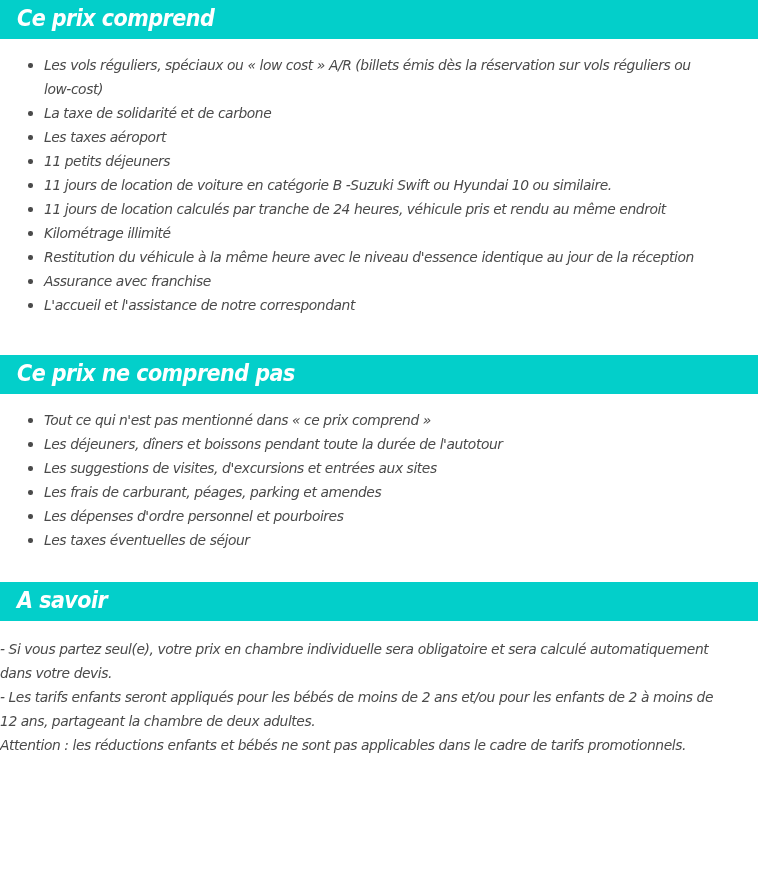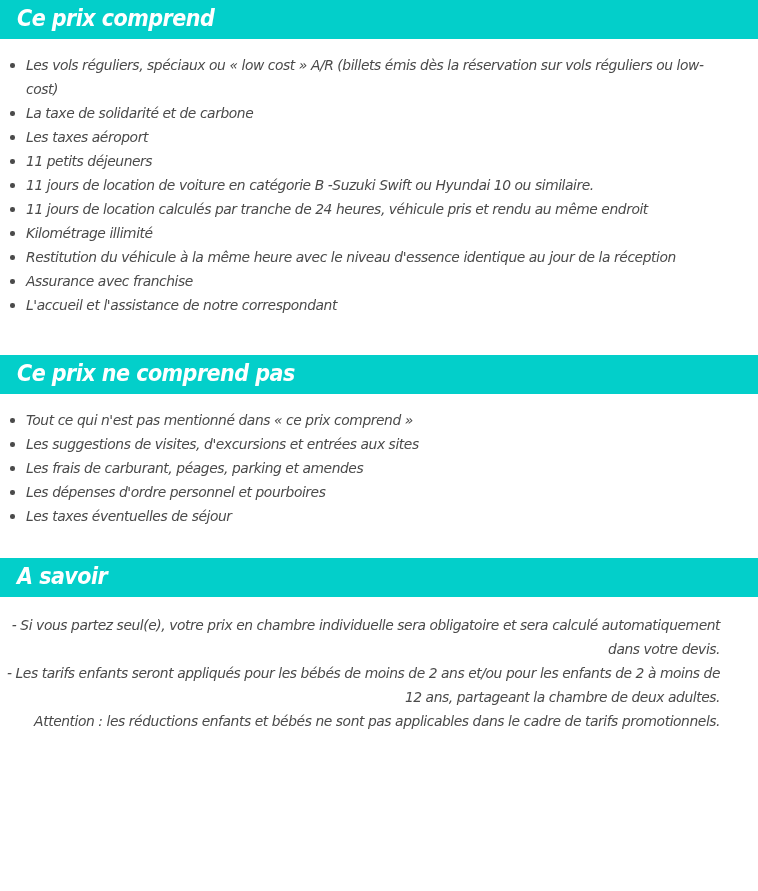--- a/index.html
+++ b/index.html
@@ -41,21 +41,21 @@
     display: inline-block;
     white-space: nowrap;
   }
 
   
   .section-body {
     padding: 14px 12px 0 0;
   }
   ul.bullet-list {
     margin: 0;
-    padding: 0 0 0 26px;
+    padding: 0 0 0 44px;
     list-style: none;
   }
   ul.bullet-list li {
     position: relative;
     color: #4a4a4a;
     font-family: "DejaVu Sans", sans-serif;
     font-style: italic;
     font-size: 14.5px;
     line-height: 24px;
     letter-spacing: -0.45px;
@@ -74,21 +74,20 @@
     top: 10px;
     width: 4.5px;
     height: 4.5px;
     border-radius: 50%;
     background: #4a4a4a;
   }
 
   
   .section-body-plain {
     padding: 16px 4px 0 0;
-    text-align: right;
   }
   .section-body-plain p {
     margin: 0;
     color: #4a4a4a;
     font-family: "DejaVu Sans", sans-serif;
     font-style: italic;
     font-size: 14.5px;
     line-height: 24px;
     letter-spacing: -0.45px;
   }
@@ -150,20 +149,23 @@
   <div class="gap-1"></div>
 
   <div class="section">
     <div class="section-header">
       <span class="section-header-title">Ce prix ne comprend pas</span>
     </div>
     <div class="section-body">
       <ul class="bullet-list">
         <li>
             <span class="li-text">Tout ce qui n'est pas mentionné dans « ce prix comprend »</span>
+          </li>
+        <li>
+            <span class="li-text">Les déjeuners, dîners et boissons pendant toute la durée de l'autotour</span>
           </li>
         <li>
             <span class="li-text">Les suggestions de visites, d'excursions et entrées aux sites</span>
           </li>
         <li>
             <span class="li-text">Les frais de carburant, péages, parking et amendes</span>
           </li>
         <li>
             <span class="li-text">Les dépenses d'ordre personnel et pourboires</span>
           </li>

